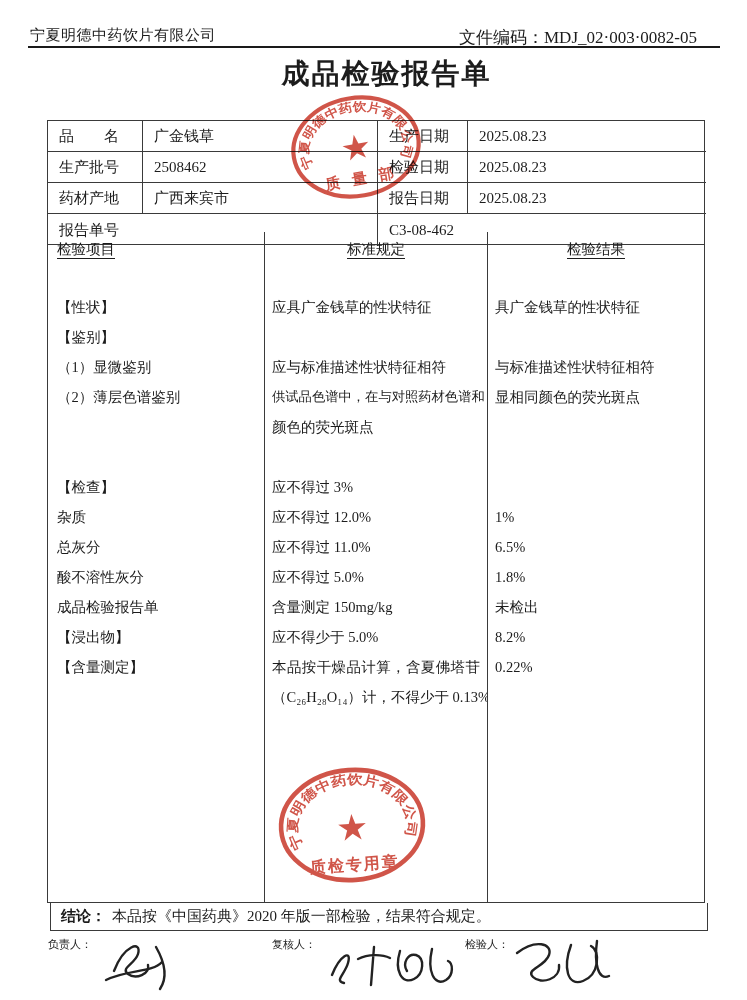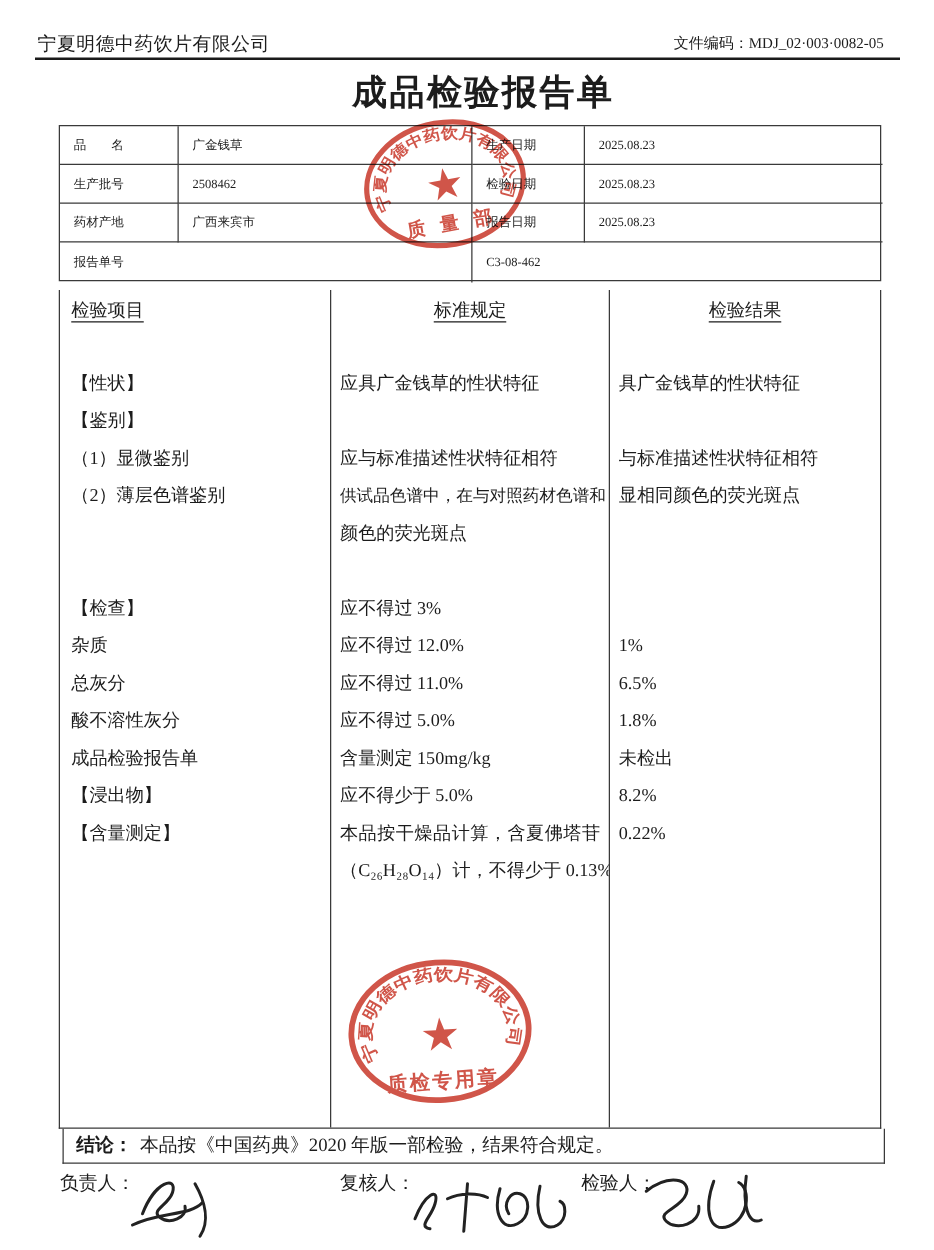--- a/index.html
+++ b/index.html
@@ -2,29 +2,29 @@
 <html><head>
 <meta charset="utf-8">
 <style>
   html,body{margin:0;padding:0;background:#fff;}
   .page{
     position:relative;width:733px;height:1000px;background:#ffffff;overflow:hidden;
     font-family:"Liberation Serif","DejaVu Serif",serif;color:#1c1c1c;
   }
   
   .hdr-company{position:absolute;left:30px;top:26px;font-size:15px;letter-spacing:.5px;}
-  .hdr-code{position:absolute;right:26px;top:26px;font-size:12px;}
+  .hdr-code{position:absolute;right:36px;top:26px;font-size:17px;}
   .hdr-rule{position:absolute;left:28px;top:46px;width:692px;height:2.4px;background:#1a1a1a;}
   .title{position:absolute;left:13px;top:55px;width:747px;text-align:center;
     font-size:28px;font-weight:bold;letter-spacing:2px;}
   
   .info{
-    position:absolute;left:47px;top:100px;width:658px;height:125px;
+    position:absolute;left:47px;top:120px;width:658px;height:125px;
     display:grid;grid-template-columns:95px 235px 90px 238px;grid-template-rows:31px 31px 31px 32px;
-    border:1.6px solid #3a3a3a;box-sizing:border-box;font-size:10px;
+    border:1.6px solid #3a3a3a;box-sizing:border-box;font-size:15px;
   }
   .info>div{border-right:1.4px solid #3a3a3a;border-bottom:1.4px solid #3a3a3a;
     display:flex;align-items:center;padding-left:11px;box-sizing:border-box;overflow:hidden;}
   .info>div.last-col{border-right:none;}
   .info>div.last-row{border-bottom:none;}
   .info .span2a{grid-column:1 / span 2;}
   .info .span2b{grid-column:3 / span 2;}
   
   .main{
     position:absolute;left:47px;top:232px;width:658px;height:671px;
@@ -42,21 +42,21 @@
   .mhead.center{text-align:center;}
   .fit{font-size:13.3px;text-align:justify;text-align-last:justify;}
   .just{text-align:justify;text-align-last:justify;}
   
   .conclusion{
     position:absolute;left:50px;top:903px;width:658px;height:28px;box-sizing:border-box;
     border:1.6px solid #3a3a3a;border-top:none;display:flex;align-items:center;
     padding-left:10px;font-size:15px;
   }
   .conclusion b{margin-right:6px;}
-  .signrow{position:absolute;left:0;top:933px;width:747px;height:60px;font-size:15px;}
+  .signrow{position:absolute;left:0;top:933px;width:747px;height:60px;font-size:11px;}
   .signrow .lbl{position:absolute;top:4px;}
   .sig{position:absolute;}
   .sig path{fill:none;stroke:#222;stroke-width:2.4;stroke-linecap:round;stroke-linejoin:round;}
   
   .stamp{position:absolute;mix-blend-mode:multiply;opacity:.86;pointer-events:none;}
   .stamp text{font-family:"Liberation Sans","DejaVu Sans",sans-serif;fill:#c9392b;}
   .stamp ellipse{fill:none;stroke:#c9392b;}
 </style>
 </head>
 <body>

